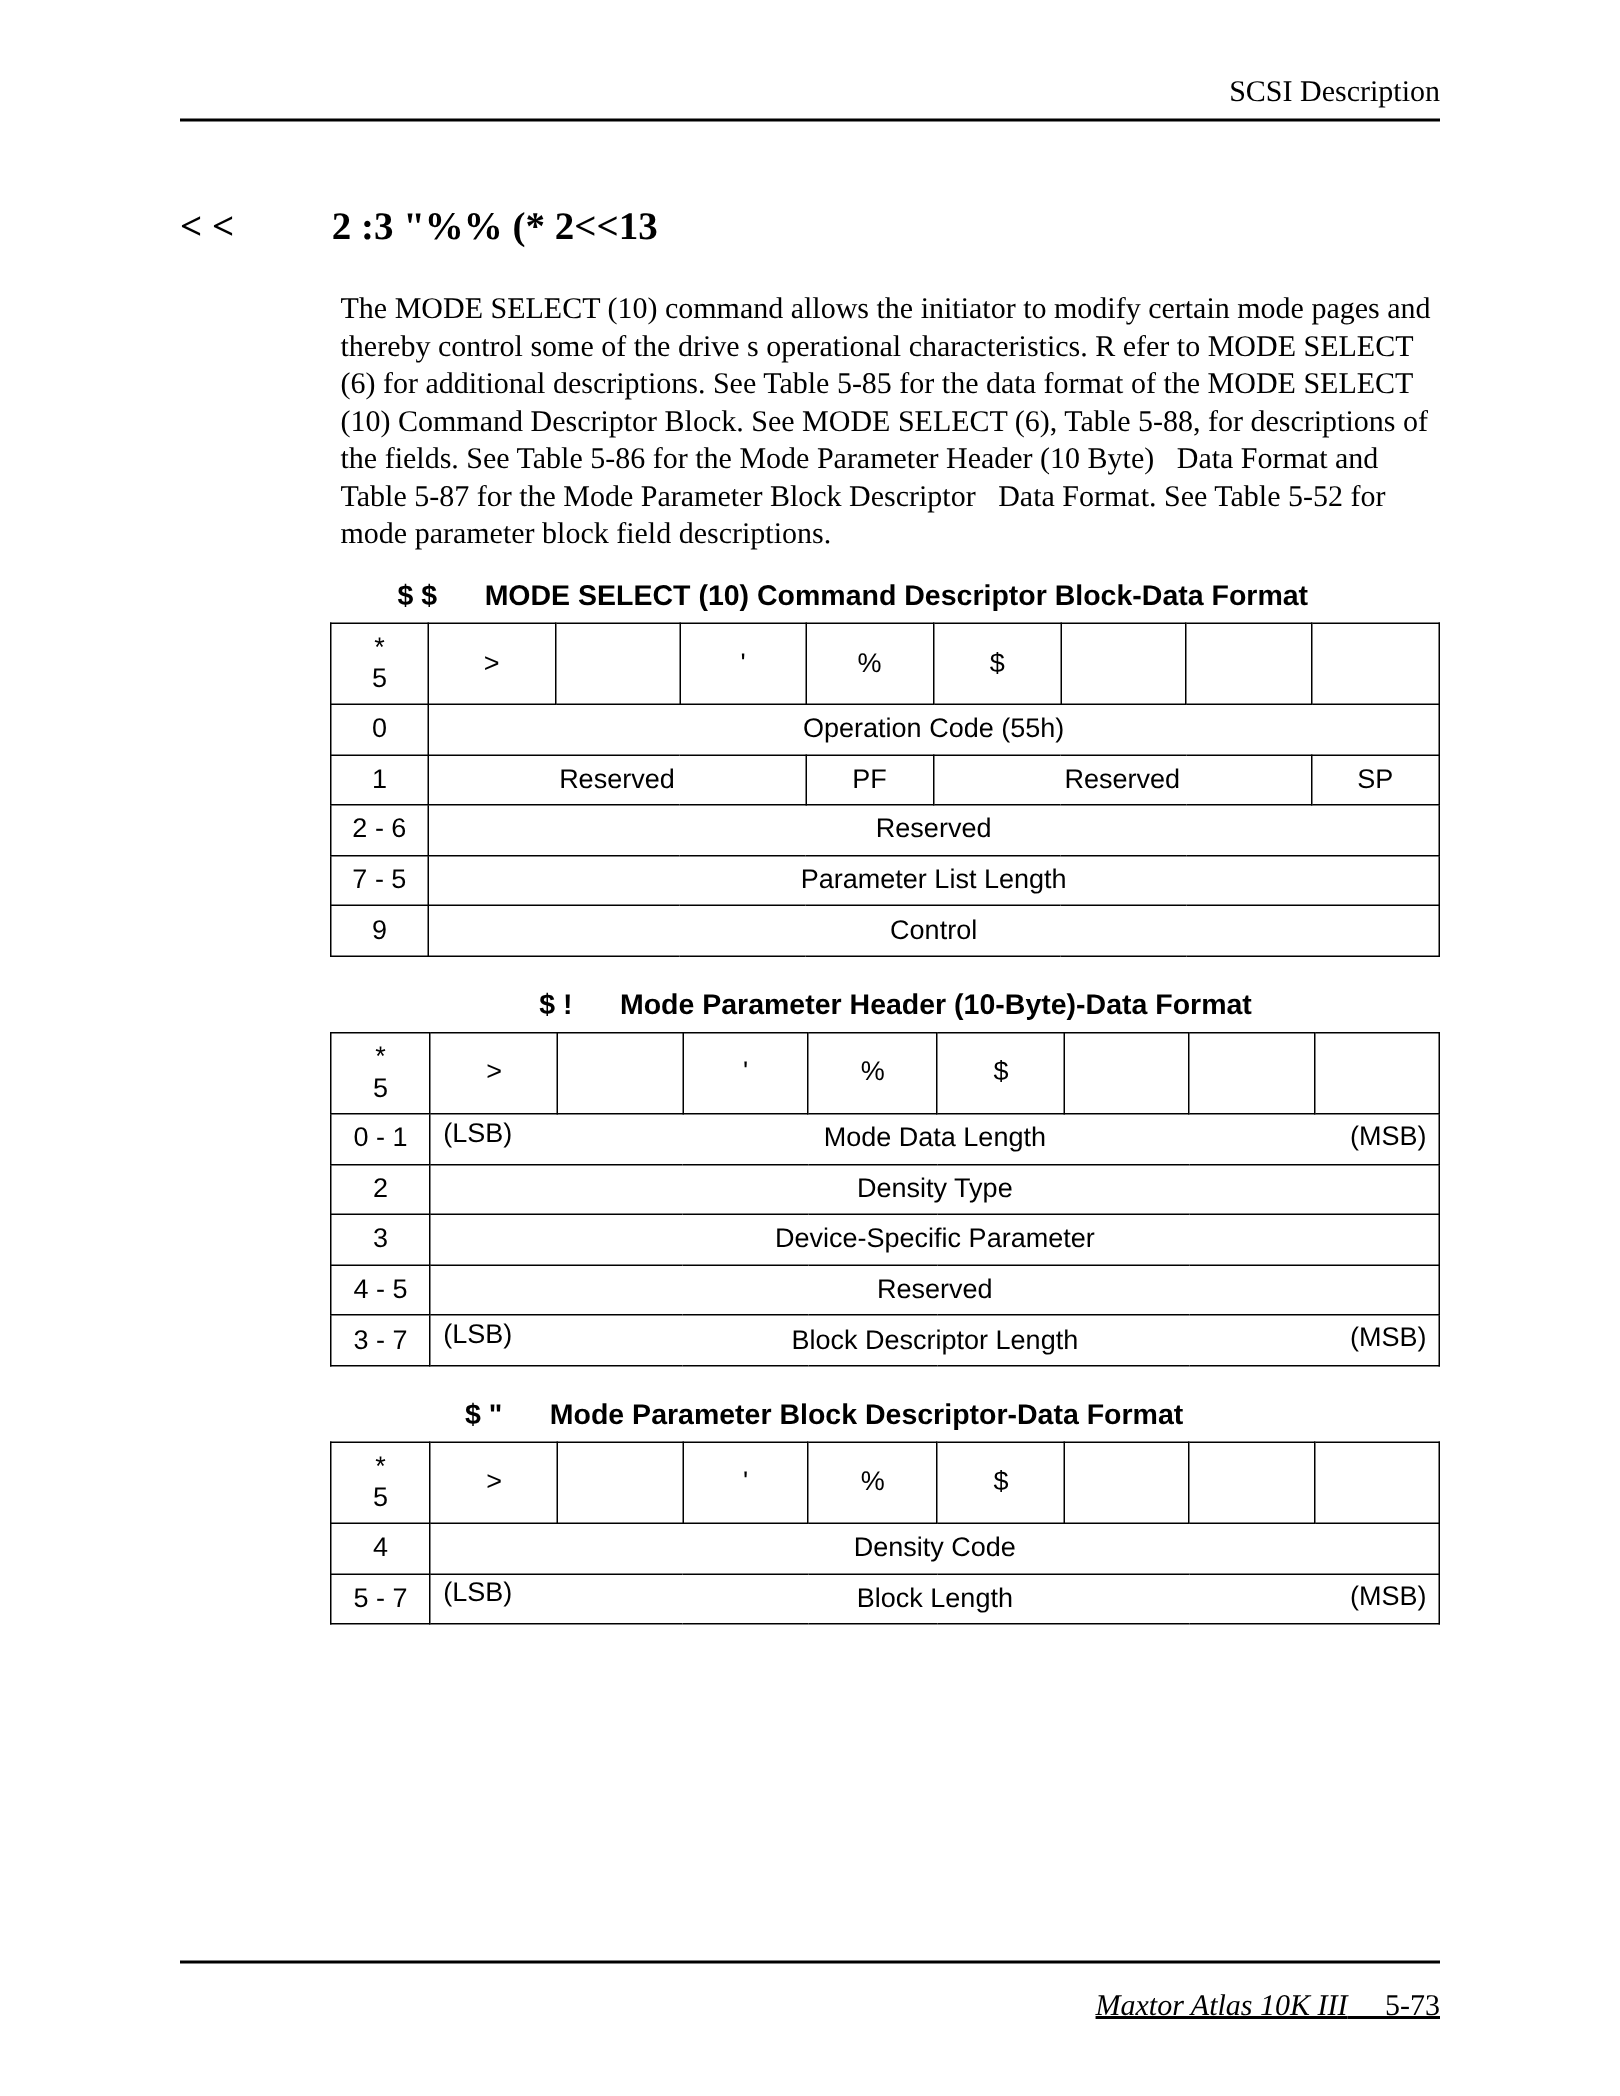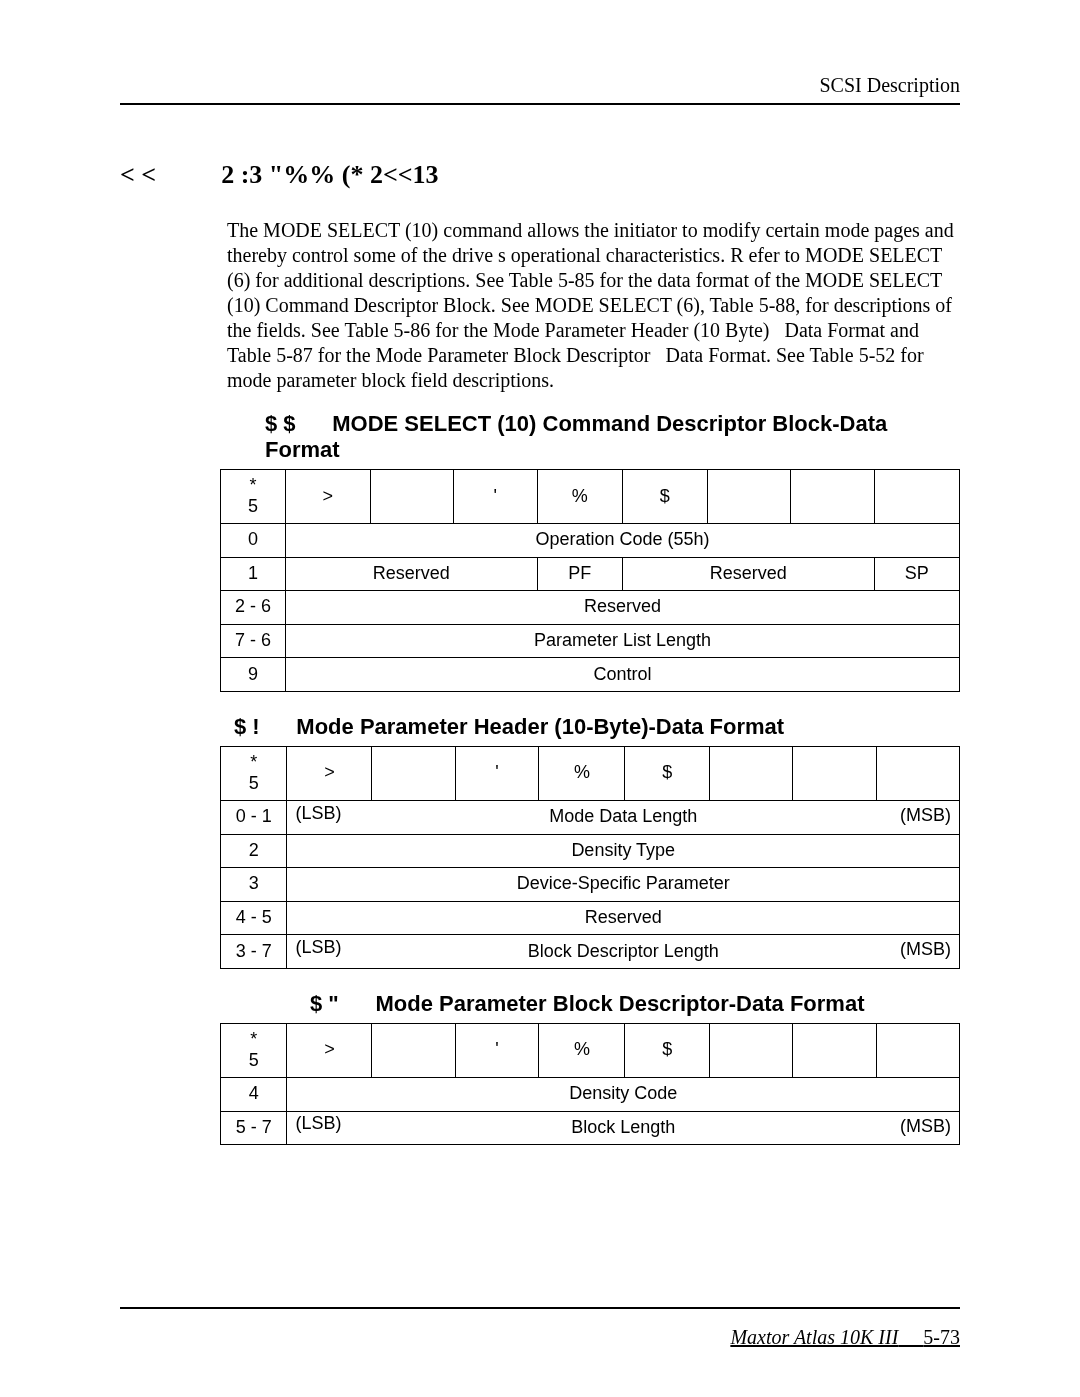--- a/index.html
+++ b/index.html
@@ -7,21 +7,21 @@
     padding: 0;
     background: #fff;
     font-family: "Times New Roman", Times, serif;
     color: #000;
   }
   .page {
     width: 1080px;
     height: 1397px;
     box-sizing: border-box;
     position: relative;
-    padding: 74px 120px 50px 120px;
+    padding: 50px 120px 50px 120px;
   }
   .top-right {
     text-align: right;
     font-size: 20px;
     margin-bottom: 6px;
   }
   .top-rule {
     border: 0;
     border-top: 2px solid #000;
     margin: 0 0 55px 0;
@@ -34,25 +34,25 @@
   .body-text {
     margin-left: 107px;
     font-size: 20px;
     line-height: 1.25;
     margin-bottom: 18px;
     text-align: left;
   }
   .table-caption {
     font-family: Arial, Helvetica, sans-serif;
     font-weight: bold;
-    font-size: 22px;
+    font-size: 19px;
     margin-bottom: 6px;
   }
   .caption85 { margin-left: 145px; }
-  .caption86 { margin-left: 114px; }
+  .caption86 { margin-left: 114px; text-align: center; }
   .caption87 { margin-left: 190px; }
   .data-table {
     border-collapse: collapse;
     margin-left: 100px;
     margin-bottom: 22px;
     font-family: Arial, Helvetica, sans-serif;
     font-size: 18px;
   }
   .data-table th, .data-table td {
     border: 1.5px solid #000;
@@ -137,21 +137,21 @@
           <td colspan="3" class="center">Reserved</td>
           <td colspan="1" class="center">PF</td>
           <td colspan="3" class="center">Reserved</td>
           <td colspan="1" class="center">SP</td>
         </tr>
         <tr>
           <td class="byte-col">2 - 6</td>
           <td colspan="8" class="center">Reserved</td>
         </tr>
         <tr>
-          <td class="byte-col">7 - 6</td>
+          <td class="byte-col">7 - 5</td>
           <td colspan="8" class="center">Parameter List Length</td>
         </tr>
         <tr>
           <td class="byte-col">9</td>
           <td colspan="8" class="center">Control</td>
         </tr>
       </tbody>
     </table>
 
   <div class="table-caption caption86">$&nbsp;!&nbsp;&nbsp;&nbsp;&nbsp;&nbsp;&nbsp;Mode Parameter Header (10-Byte)-Data Format</div>

